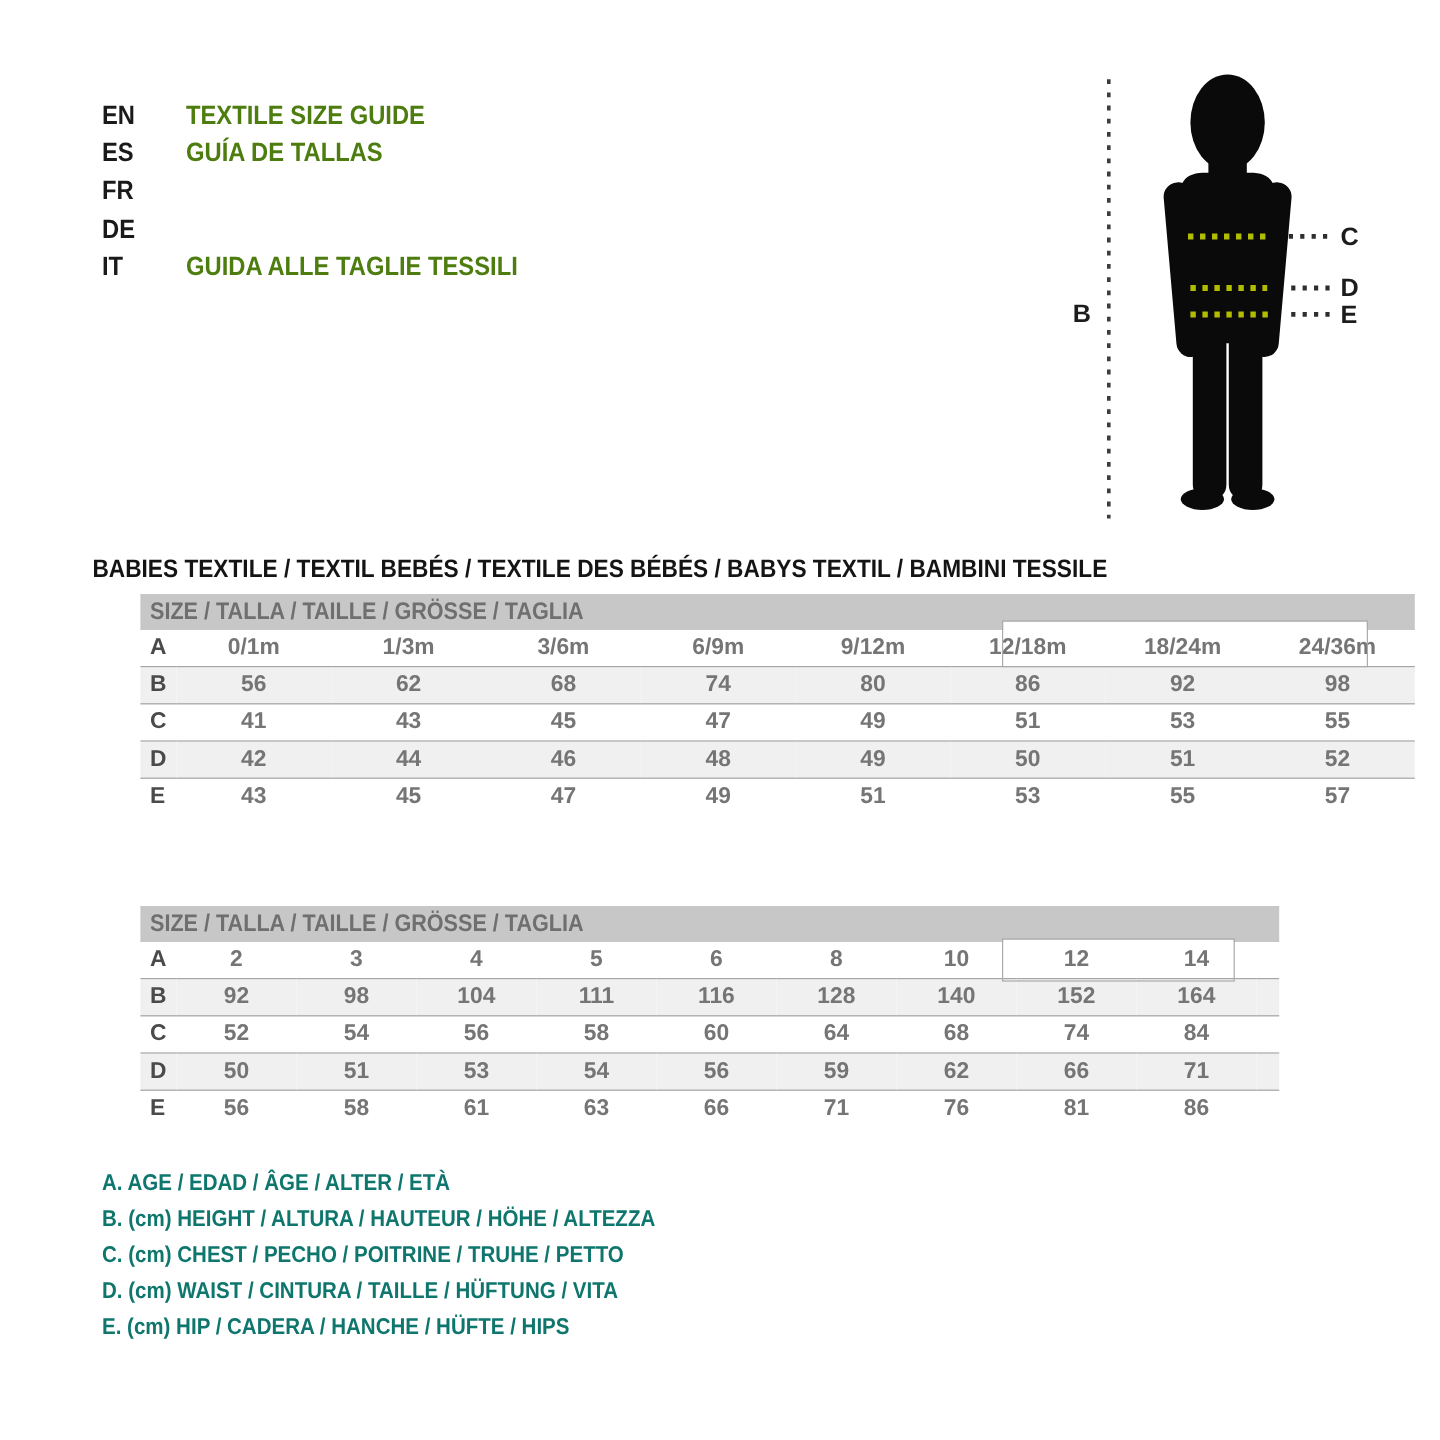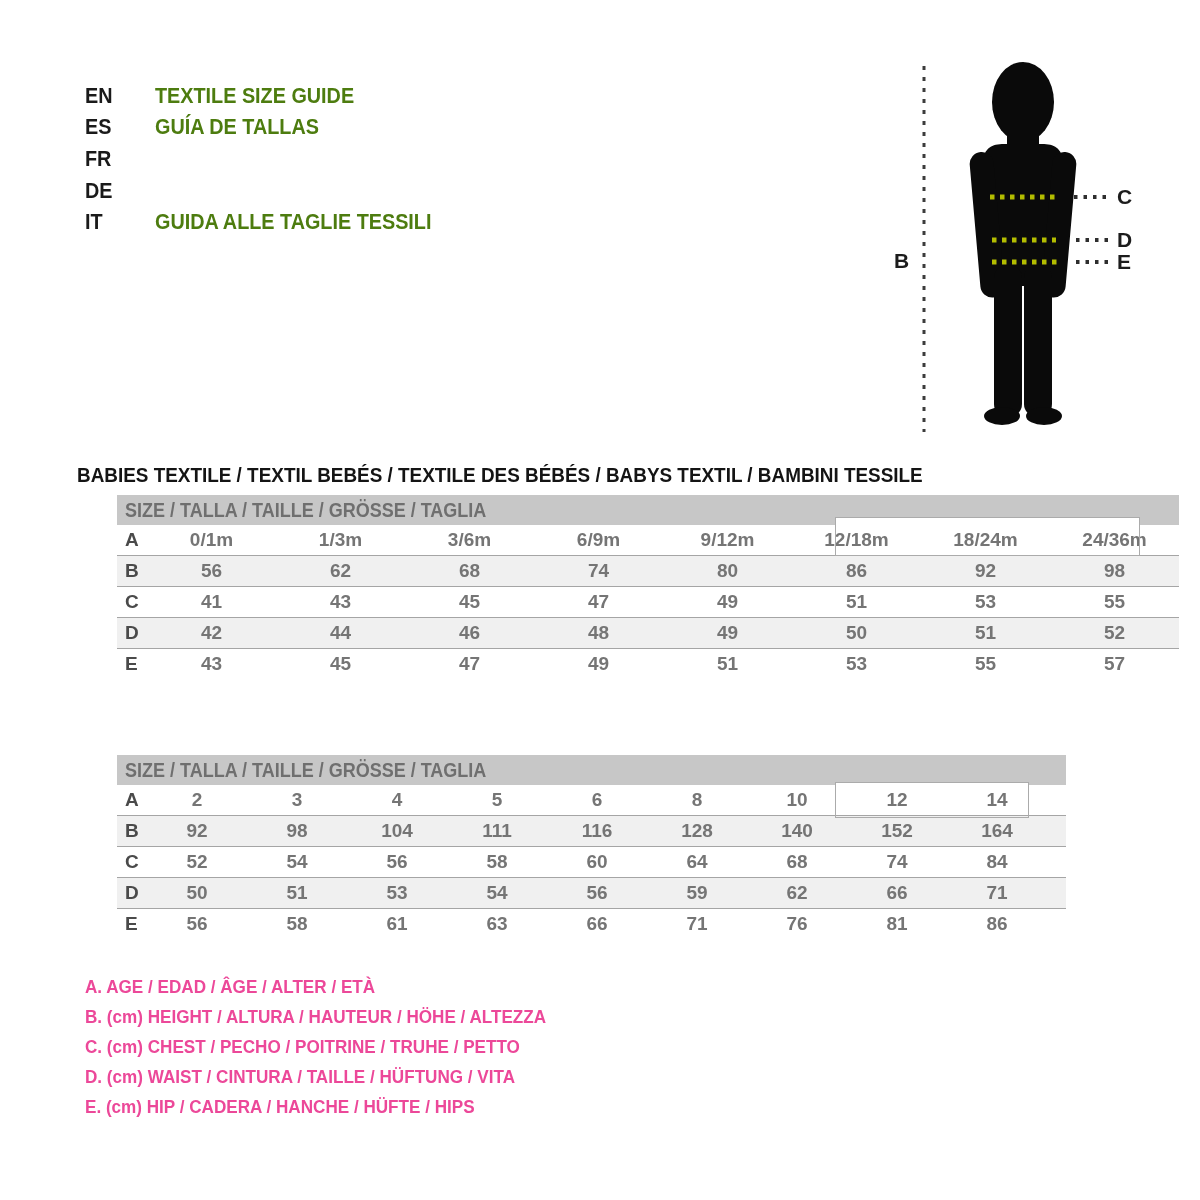--- a/index.html
+++ b/index.html
@@ -42,21 +42,21 @@
   }
 
   
   .hl-box { position:absolute; border:1px solid #ababab; z-index:5; }
   #hl-babies   { left:835px; top:517px; width:303px; height:37px;
                  background:linear-gradient(#ffffff 8px, rgba(255,255,255,0) 8px); }
   #hl-children { left:835px; top:782px; width:192px; height:34px;
                  background:linear-gradient(#ffffff 6px, rgba(255,255,255,0) 6px); }
 
   
-  .legend { position:absolute; left:85px; top:972px; font-size:19px; font-weight:bold; color:#ec4899; }
+  .legend { position:absolute; left:85px; top:972px; font-size:19px; font-weight:bold; color:#0f766e; }
   .legend-line { height:30px; line-height:30px; transform:scaleX(0.9); transform-origin:0 50%; white-space:nowrap; }
 
   
   .figure { position:absolute; left:880px; top:50px; width:280px; height:400px; }
   .figure text { font-family:"Liberation Sans", sans-serif; font-weight:bold; font-size:21px; fill:#1c1c1c; }
 </style>
 </head>
 <body>
 
 <div class="canvas">

